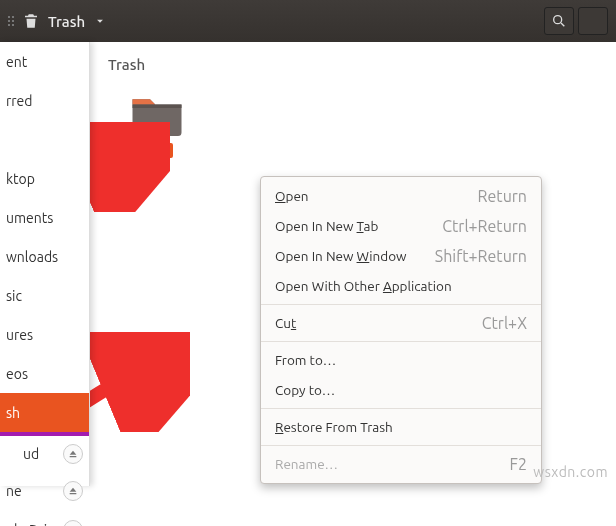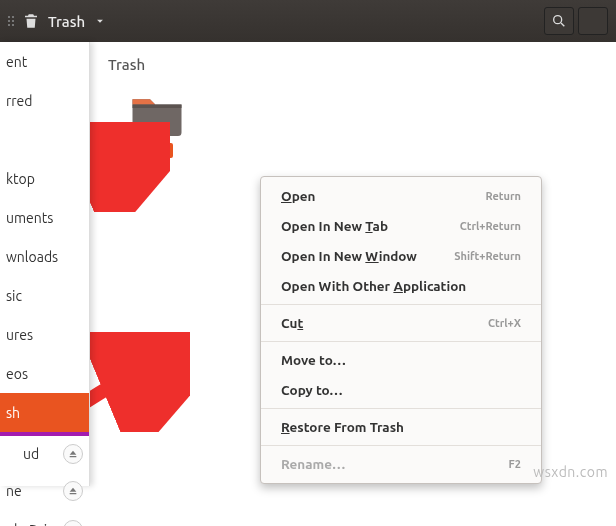--- a/index.html
+++ b/index.html
@@ -26,23 +26,23 @@
   .content { flex:1; background:#fff; position:relative; }
   .loc-label { position:absolute; left:18px; top:14px; font-size:15px; color:#555; font-weight:500; }
 
   .folder { position:absolute; left:32px; top:50px; width:66px; text-align:center; }
   .folder-icon { width:52px; height:44px; margin:0 auto 4px; position:relative; }
   .folder-label { display:inline-block; background:#e95420; color:#fff; font-size:12px; padding:1px 6px; border-radius:2px; }
 
   .arrow { position:absolute; pointer-events:none; }
 
   .ctx { position:absolute; left:170px; top:134px; width:282px; background:#fbfaf9; border:1px solid #c6c1bd; border-radius:4px; box-shadow:0 4px 10px rgba(0,0,0,0.25); padding:4px 0; }
-  .ctx-item { height:30px; display:flex; align-items:center; padding:0 20px; font-size:13.5px; color:#333; cursor:pointer;font-weight:bold; }
+  .ctx-item { height:30px; display:flex; align-items:center; padding:0 14px; font-size:13.5px; color:#333; cursor:pointer; }
   .ctx-item.disabled { color:#aaa; cursor:default; }
-  .ctx-item .accel { margin-left:auto; color:#999; font-size:11px; }
+  .ctx-item .accel { margin-left:auto; color:#999; font-size:16px; }
   .ctx-item.highlight { outline:3px solid #ef4b32; outline-offset:-1px; background:#fbfaf9; }
   .ctx-sep { height:1px; background:#e3dfdb; margin:3px 0; }
   .mn { text-decoration: underline; }
 
   .watermark { position:absolute; right:8px; bottom:6px; font-size:14px; color:#bbb; letter-spacing:0.5px;}
 </style>
 </head>
 <body>
 
 <div class="titlebar">
@@ -187,21 +187,21 @@
         <div class="ctx-item">
           <span>Open With Other <span class="mn">A</span>pplication</span>
         </div>
         <div class="ctx-sep"></div>
         <div class="ctx-item">
           <span>Cu<span class="mn">t</span></span>
           <span class="accel">Ctrl+X</span>
         </div>
         <div class="ctx-sep"></div>
         <div class="ctx-item">
-          <span>Move to…</span>
+          <span>From to…</span>
         </div>
         <div class="ctx-item">
           <span>Copy to…</span>
         </div>
         <div class="ctx-sep"></div>
         <div class="ctx-item">
           <span><span class="mn">R</span>estore From Trash</span>
         </div>
         <div class="ctx-sep"></div>
         <div class="ctx-item disabled">

